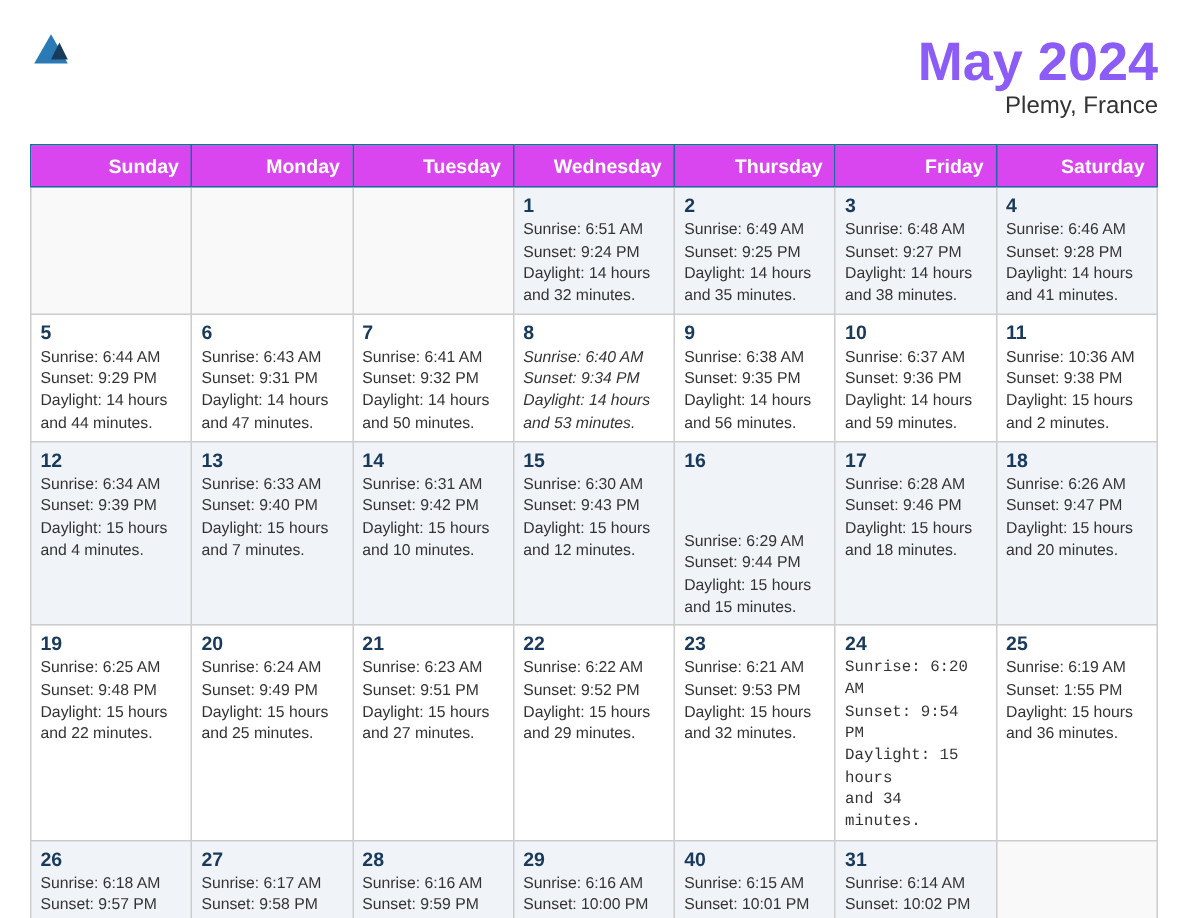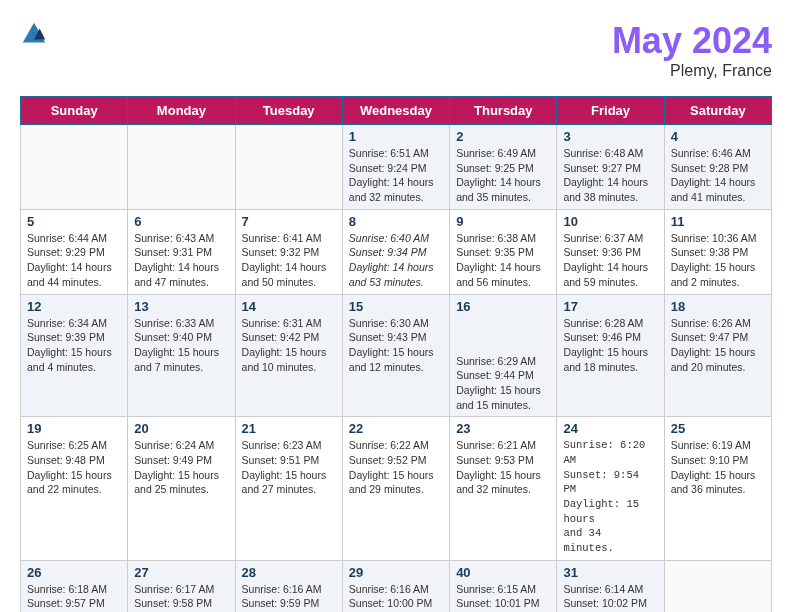--- a/index.html
+++ b/index.html
@@ -36,23 +36,23 @@
     .location {
       font-size: 16px;
       color: #333;
     }
     .calendar {
       width: 100%;
       border-collapse: collapse;
       font-size: 11px;
     }
     .calendar th {
-      background-color: #be185d;
+      background-color: #d946ef;
       color: #fff;
-      text-align: center;
+      text-align: right;
       padding: 6px 8px;
       font-size: 13px;
       font-weight: bold;
       border: 1px solid #1a6aa0;
     }
     .calendar td {
       border: 1px solid #ccc;
       vertical-align: top;
       padding: 4px 6px;
       width: calc(100% / 7);
@@ -280,21 +280,21 @@
         <td>
           <div class="day-number">24</div>
           <div class="day-info" style="white-space: pre-line; font-family: Liberation Mono, monospace;">Sunrise: 6:20 AM
 Sunset: 9:54 PM
 Daylight: 15 hours
 and 34 minutes.</div>
         </td>
         <td>
           <div class="day-number">25</div>
           <div class="day-info" style="white-space: pre-line;">Sunrise: 6:19 AM
-Sunset: 9:10 PM
+Sunset: 1:55 PM
 Daylight: 15 hours
 and 36 minutes.</div>
         </td>
       </tr>
       <tr class="row-alt">
         <td>
           <div class="day-number">26</div>
           <div class="day-info" style="white-space: pre-line;">Sunrise: 6:18 AM
 Sunset: 9:57 PM
 Daylight: 15 hours

